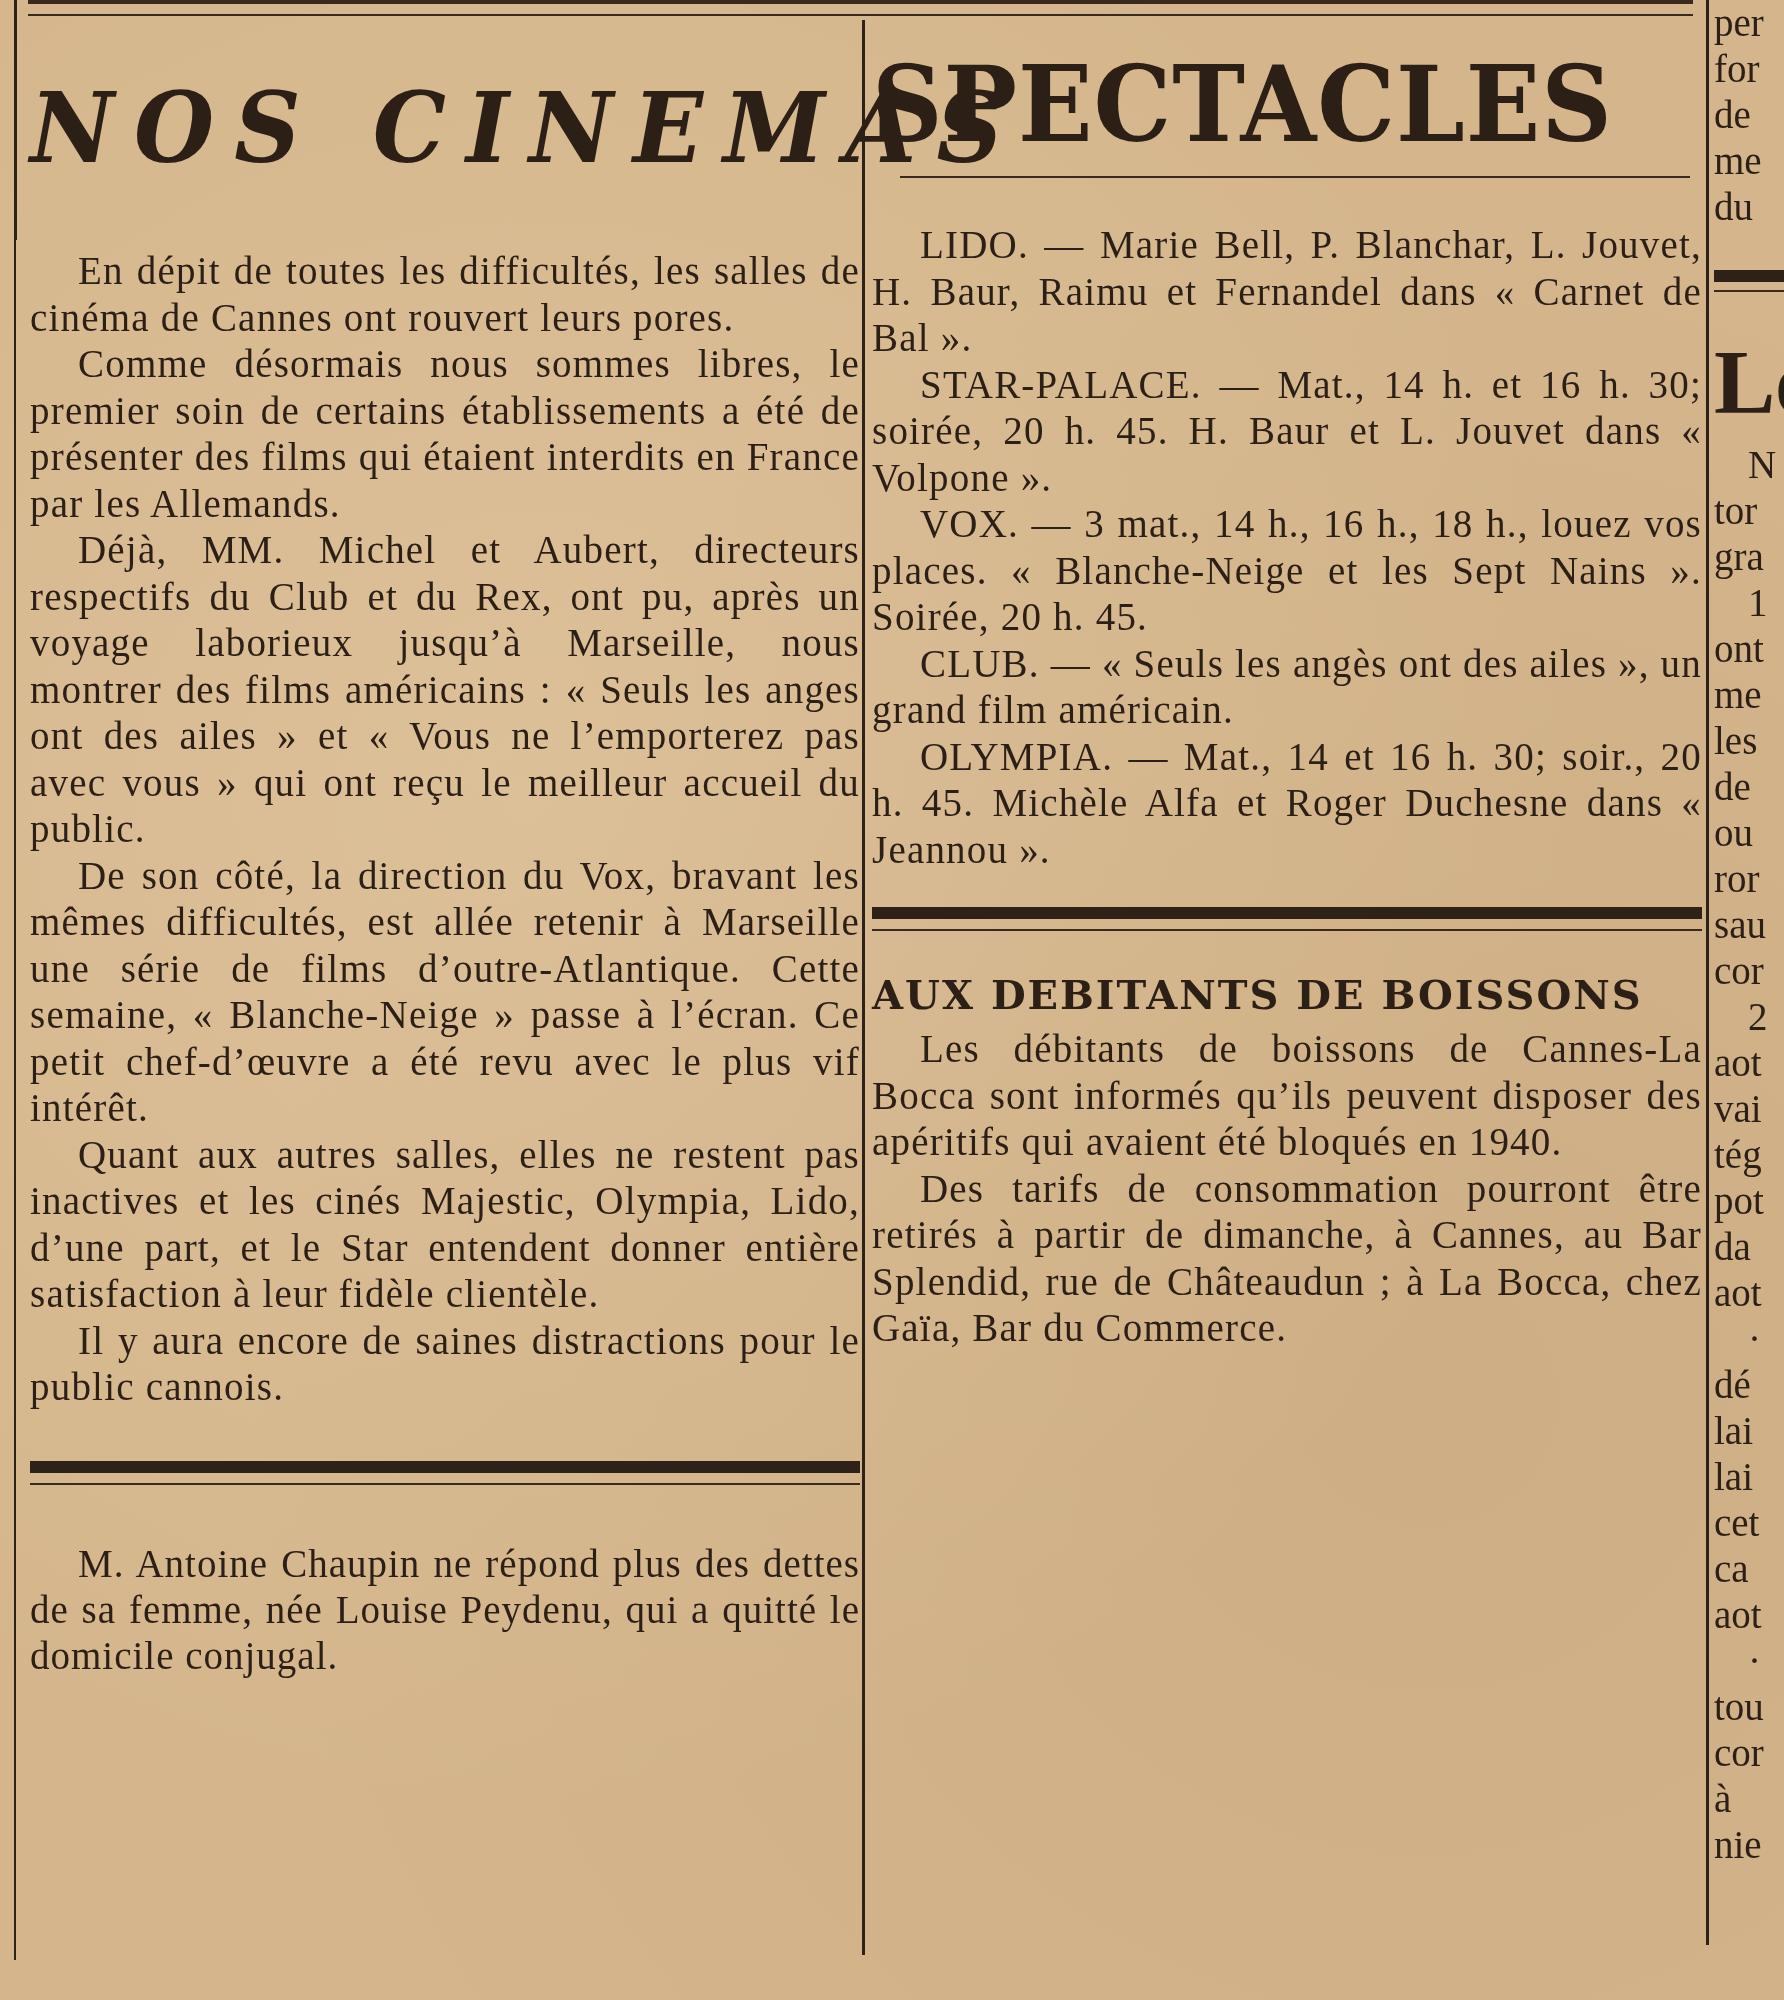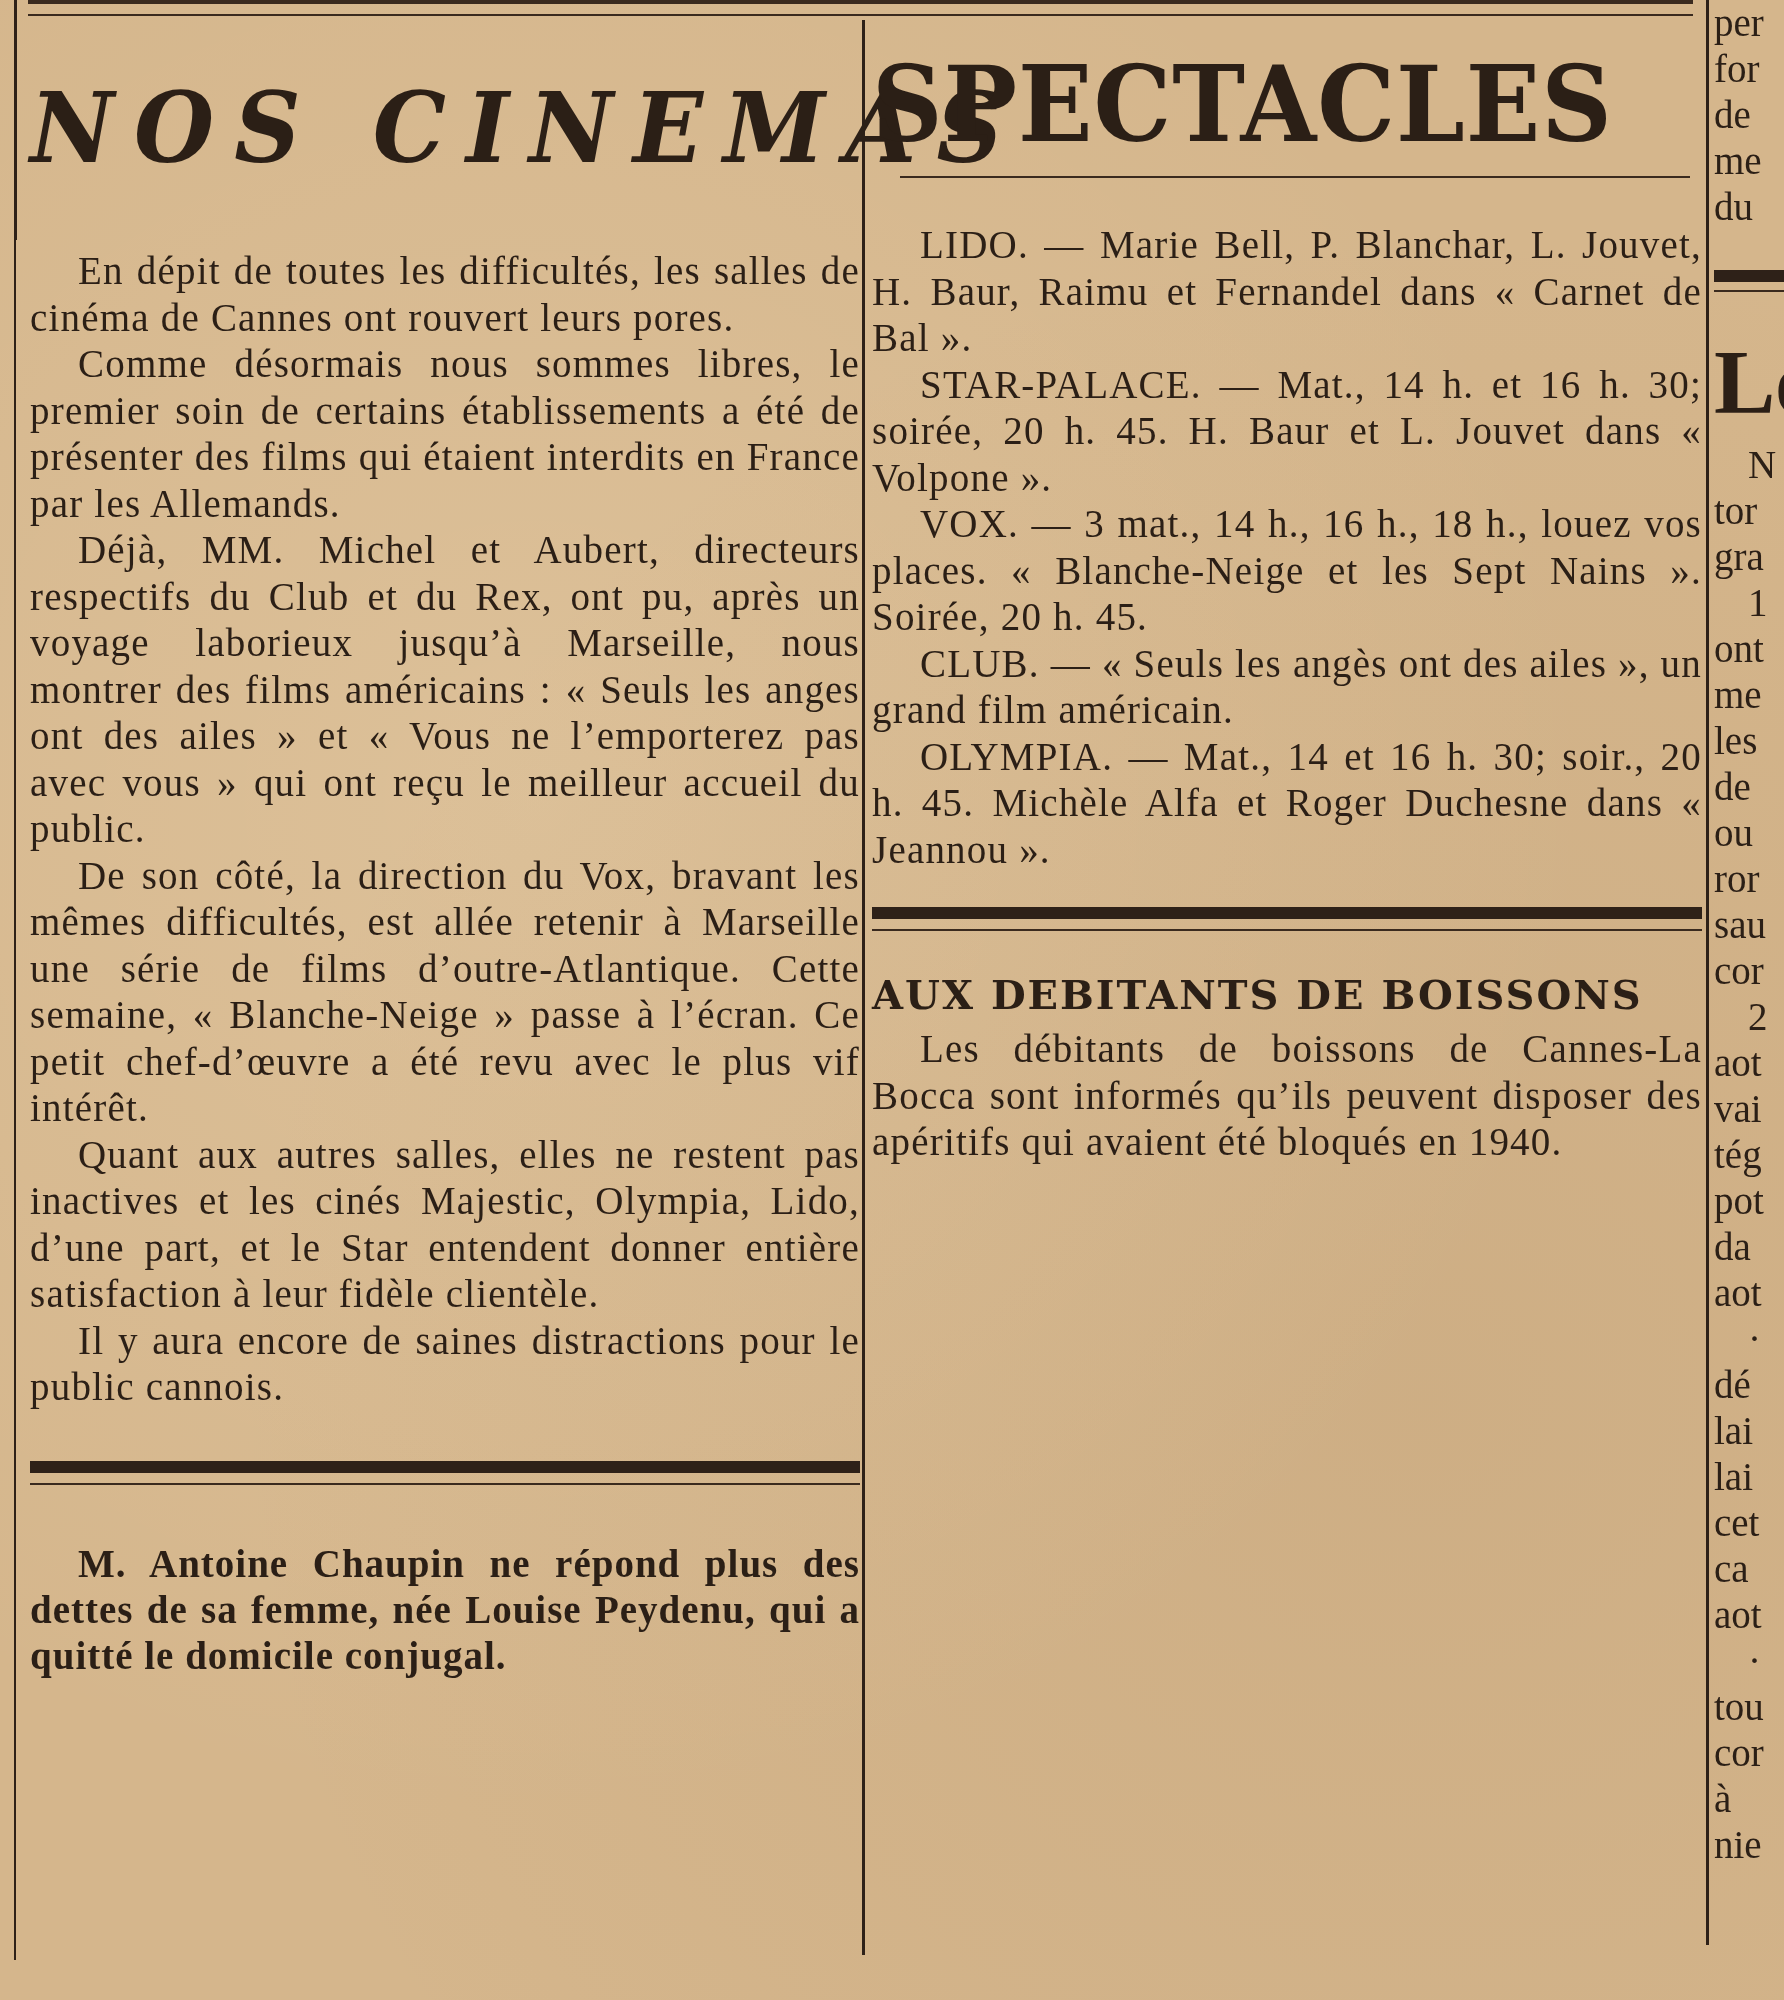--- a/index.html
+++ b/index.html
@@ -60,21 +60,21 @@
     .double-rule { margin: 50px 0 0 0; }
     .double-rule .thick { height: 12px; background:#2e2118; }
     .double-rule .thin { height: 2px; background:#3a2a1e; margin-top: 10px; }
 
     .sub-head {
       font-family: "DejaVu Serif", serif; font-weight: bold;
       font-size: 40px; letter-spacing: 2px;
       margin: 40px 0 8px 0; white-space: nowrap;
     }
     .notice {
-      font-weight: bold; font-size: 39px; line-height: 46px;
+      font-weight: normal; font-size: 39px; line-height: 46px;
       text-align: justify; letter-spacing: 1px; margin-top: 56px;
     }
     .notice p { margin:0; text-indent: 48px; }
 
     .right-frag { font-size: 39px; line-height: 46px; white-space: nowrap; }
     .right-frag .big { font-weight:bold; font-size: 92px; line-height: 120px; margin: 30px 0 0 0; }
     .right-frag .rule-thick { height: 12px; background:#2e2118; margin: 40px 0 8px 0; width: 80px; }
     .right-frag .rule-thin { height: 2px; background:#3a2a1e; width: 80px; }
     .right-frag .l { display:block; }
     .right-frag .ind { padding-left: 34px; }
@@ -120,20 +120,21 @@
     <p class="entry">CLUB. — « Seuls les angès ont des ailes », un grand film américain.</p>
     <p class="entry">OLYMPIA. — Mat., 14 et 16 h. 30; soir., 20 h. 45. Michèle Alfa et Roger Duchesne dans « Jeannou ».</p>
   </div>
   <div class="double-rule" style="margin-top:34px;">
     <div class="thick"></div>
     <div class="thin"></div>
   </div>
   <h2 class="sub-head">AUX DEBITANTS DE BOISSONS</h2>
   <div class="body-text">
     <p>Les débitants de boissons de Cannes-La Bocca sont informés qu’ils peuvent disposer des apéritifs qui avaient été bloqués en 1940.</p>
+    <p>Des tarifs de consommation pourront être retirés à partir de dimanche, à Cannes, au Bar Splendid, rue de Châteaudun ; à La Bocca, chez Gaïa, Bar du Commerce.</p>
   </div>
 </section>
 
 <section class="col col-right">
   <div class="right-frag">
     <span class="l">per</span>
     <span class="l">for</span>
     <span class="l">de</span>
     <span class="l">me</span>
     <span class="l">du</span>

